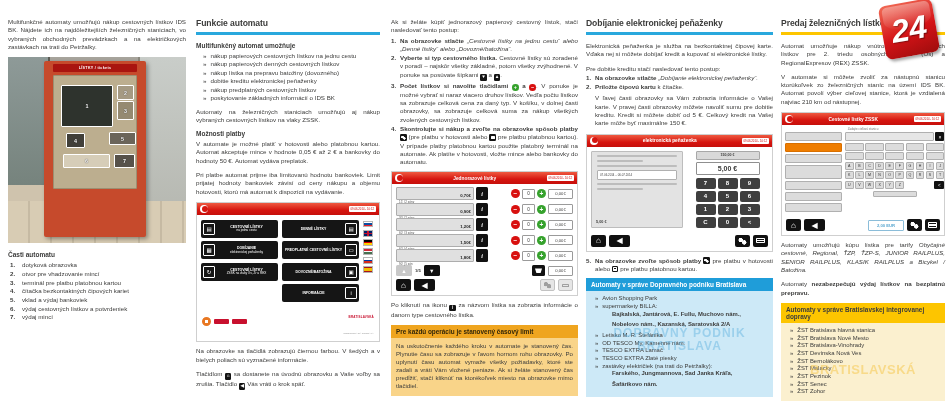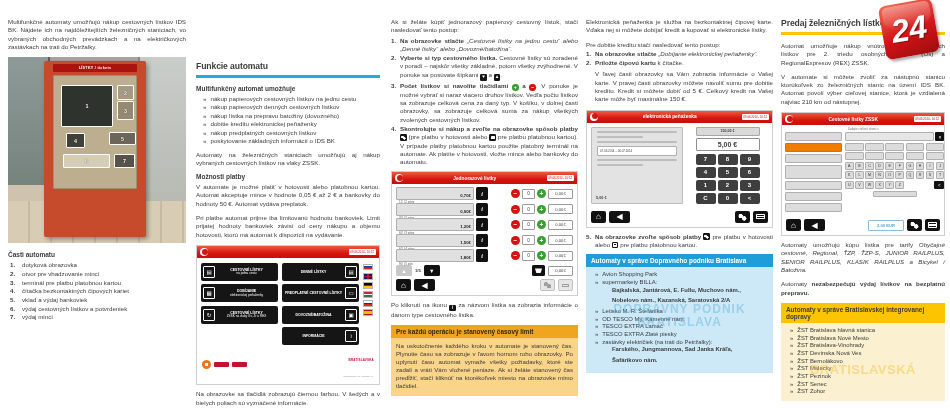--- a/index.html
+++ b/index.html
@@ -6,21 +6,21 @@
   .page{position:relative;width:950px;height:408px;background:#fff;overflow:hidden;
         font-family:"Liberation Sans",sans-serif;color:#3c3c3b;}
   .cols{display:flex;padding:18px 0 0 8px;}
   section{counter-reset:st;}
   .c1{width:178px;margin-right:10px;}
   .c2{width:184px;margin-right:11px;}
   .c3{width:187px;margin-right:8px;}
   .c4{width:187px;margin-right:8px;}
   .c5{width:164px;}
   .title{font-size:8.6px;font-weight:700;padding-bottom:4px;margin-bottom:7px;border-bottom:3px solid #fdc500;letter-spacing:-0.1px;}
-  .u-blue{border-bottom-color:#29a8dd;margin-top:43px;}
+  .u-blue{border-bottom-color:#29a8dd;}
   .u-orange{border-bottom-color:#f59c00;}
   .t{font-size:6.2px;line-height:1.34;text-align:justify;margin:0 0 6px 0;}
   .sub{font-size:6.5px;font-weight:700;margin:0 0 3px 0;}
   .bul{display:flex;font-size:6.2px;line-height:1.36;padding-left:7px;}
   .bul::before{content:"»";margin-right:4px;}
   .steps{margin:0 0 5px 0;}
   .step{display:flex;font-size:6.2px;line-height:1.34;margin-bottom:1px;counter-increment:st;}
   .step::before{content:counter(st) ".";font-weight:700;min-width:9px;}
   .stxt{flex:1;text-align:justify;}
   b.lead{font-weight:700;}
@@ -439,20 +439,21 @@
         <span>za názvom lístka sa zobrazia informácie o danom type cestovného lístka.</span>
       </p>
 
       <div>
         <div class="obox-h">Pre každú operáciu je stanovený časový limit</div>
         <div class="obox-b">Na uskutočnenie každého kroku v automate je stanovený čas. Plynutie času sa zobrazuje v ľavom hornom rohu obrazovky. Po uplynutí času automat vymaže všetky požiadavky, ktoré ste zadali a vráti Vám vložené peniaze. Ak si želáte stanovený čas predĺžiť, stačí kliknúť na ktorékoľvek miesto na obrazovke mimo tlačidiel.</div>
       </div>
     </section>
 
     <section class="c4">
+      <div class="title u-blue">Dobíjanie elektronickej peňaženky</div>
       <p class="t">Elektronická peňaženka je služba na bezkontaktnej čipovej karte. Vďaka nej si môžete dobíjať kredit a kupovať si elektronické lístky.</p>
       <p class="t" style="margin-bottom:1px;">Pre dobitie kreditu stačí nasledovať tento postup:</p>
       <div class="steps" style="margin-bottom:3px;">
         <div class="step">
             <span class="stxt">
           <b class="lead">Na obrazovke stlačte</b>
           <i class="q">„Dobíjanie elektronickej peňaženky“.</i></span>
         </div>
         <div class="step">
             <span class="stxt">

